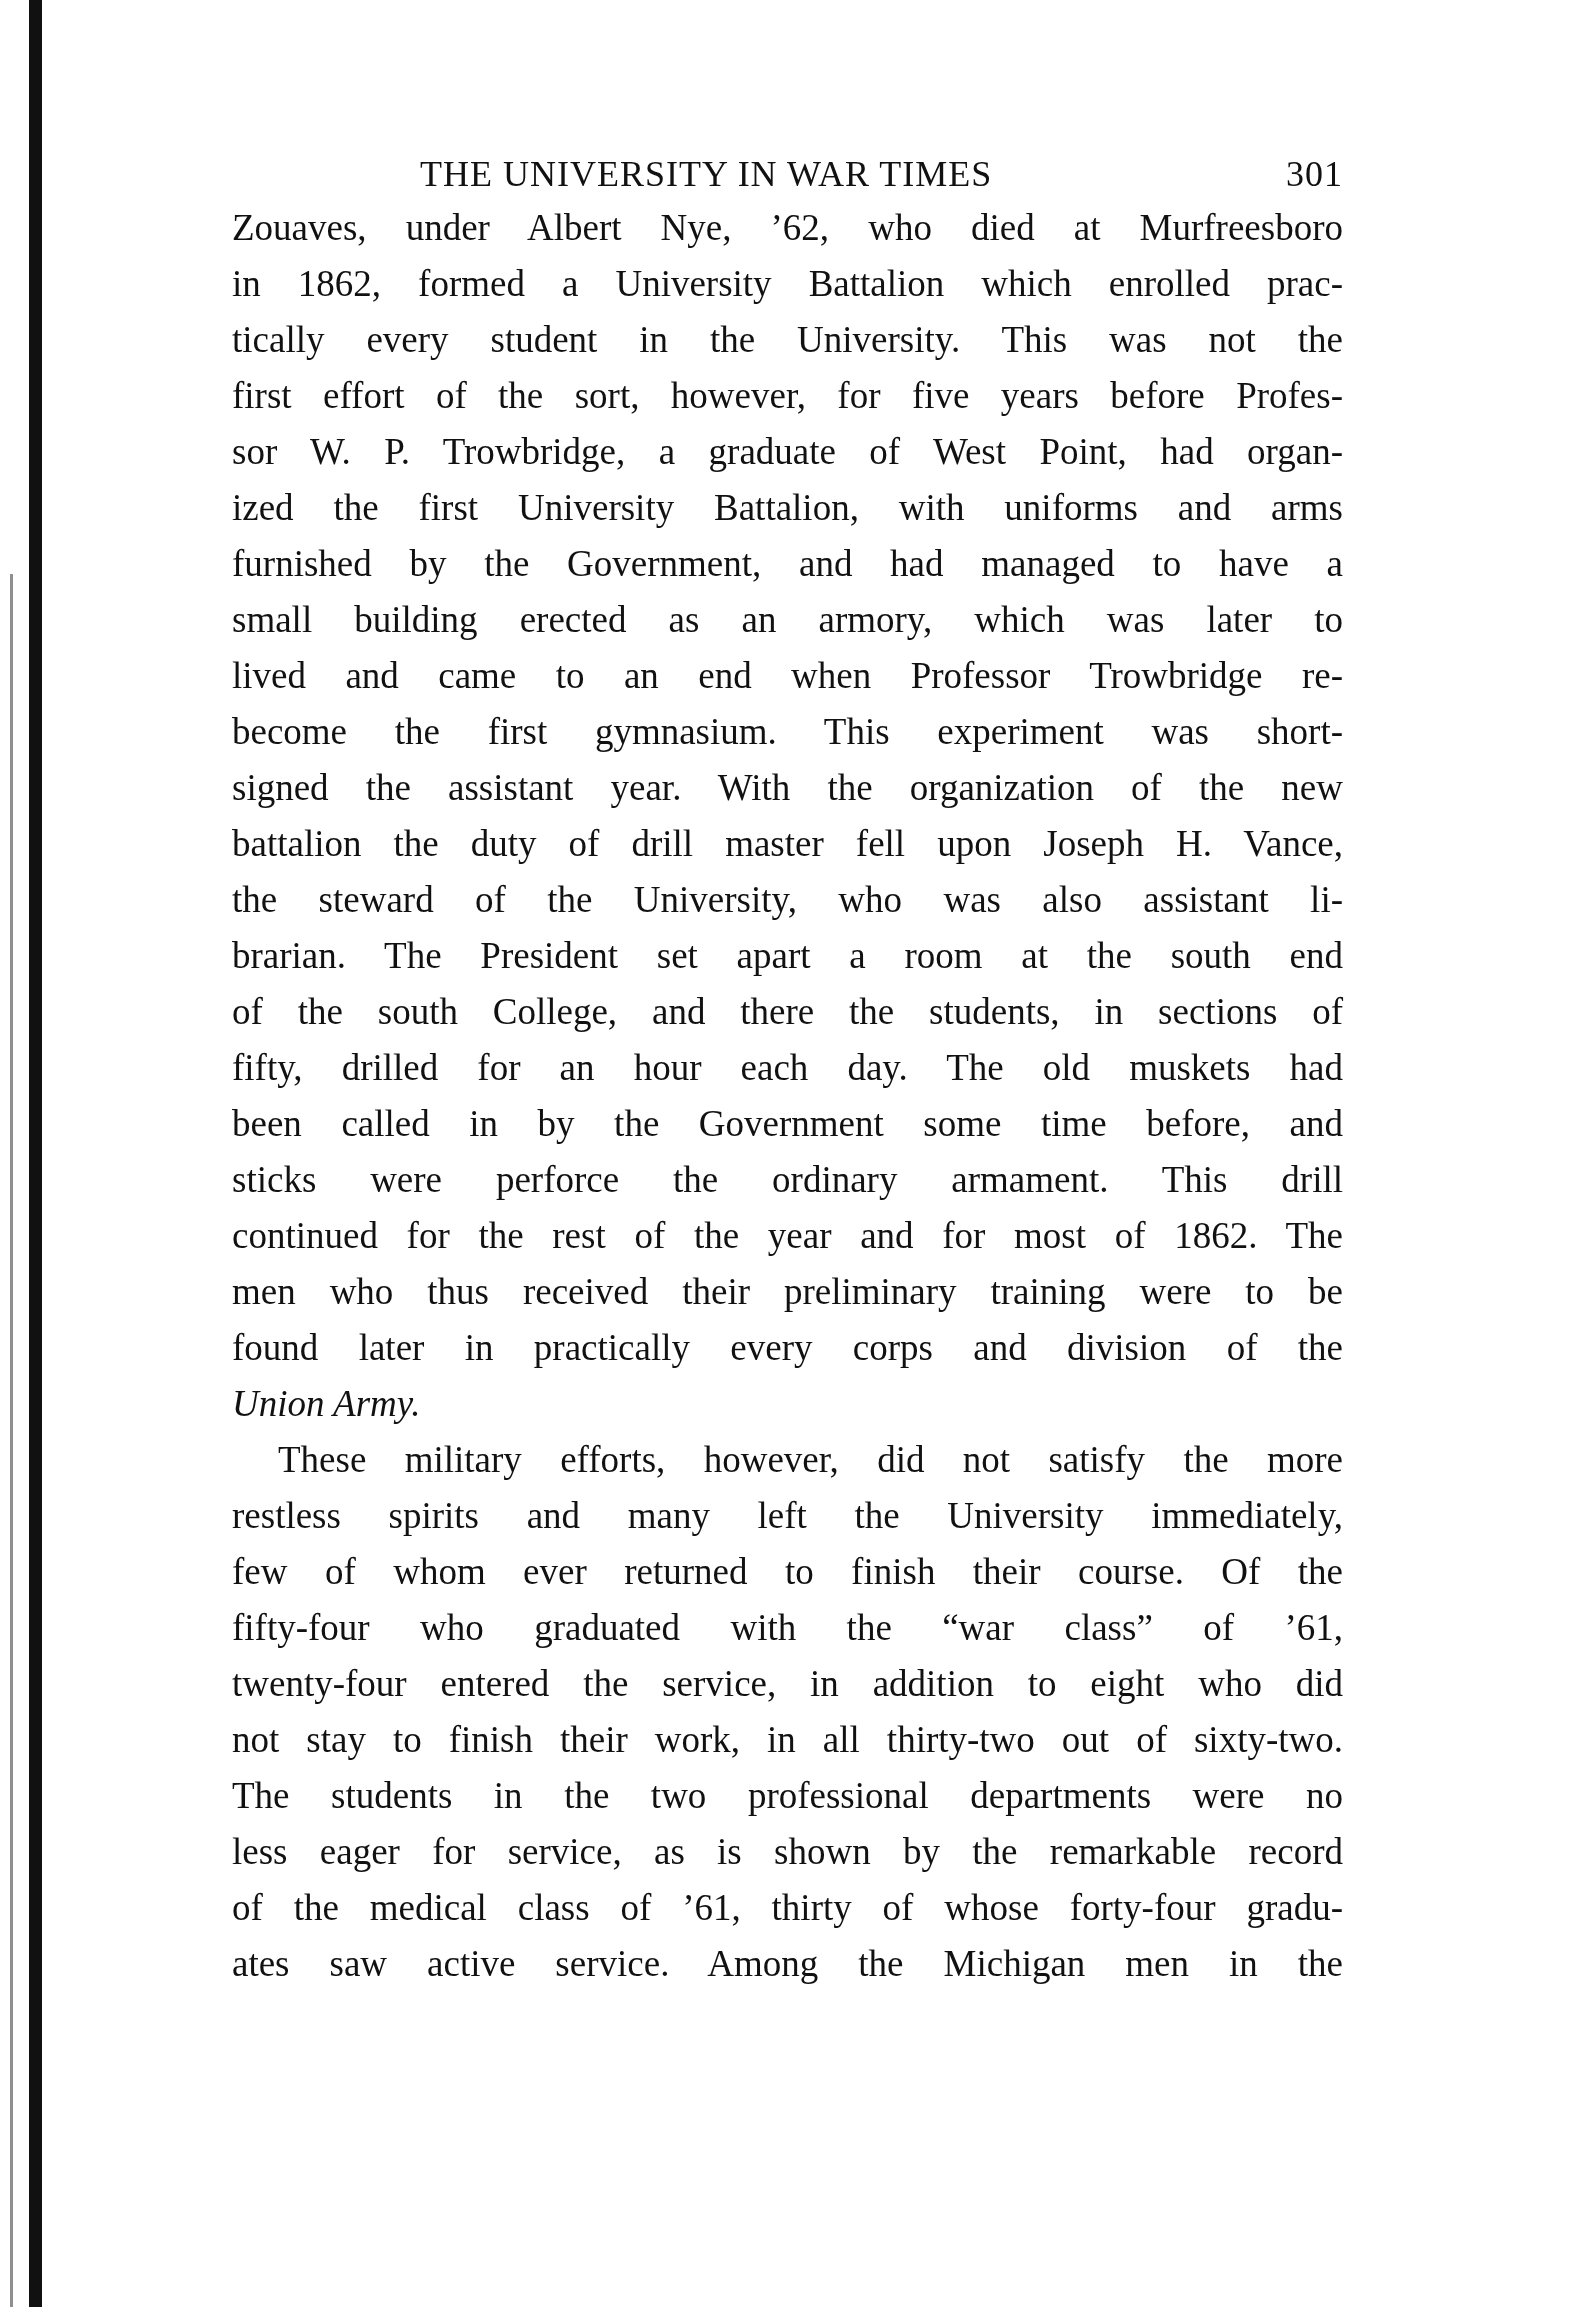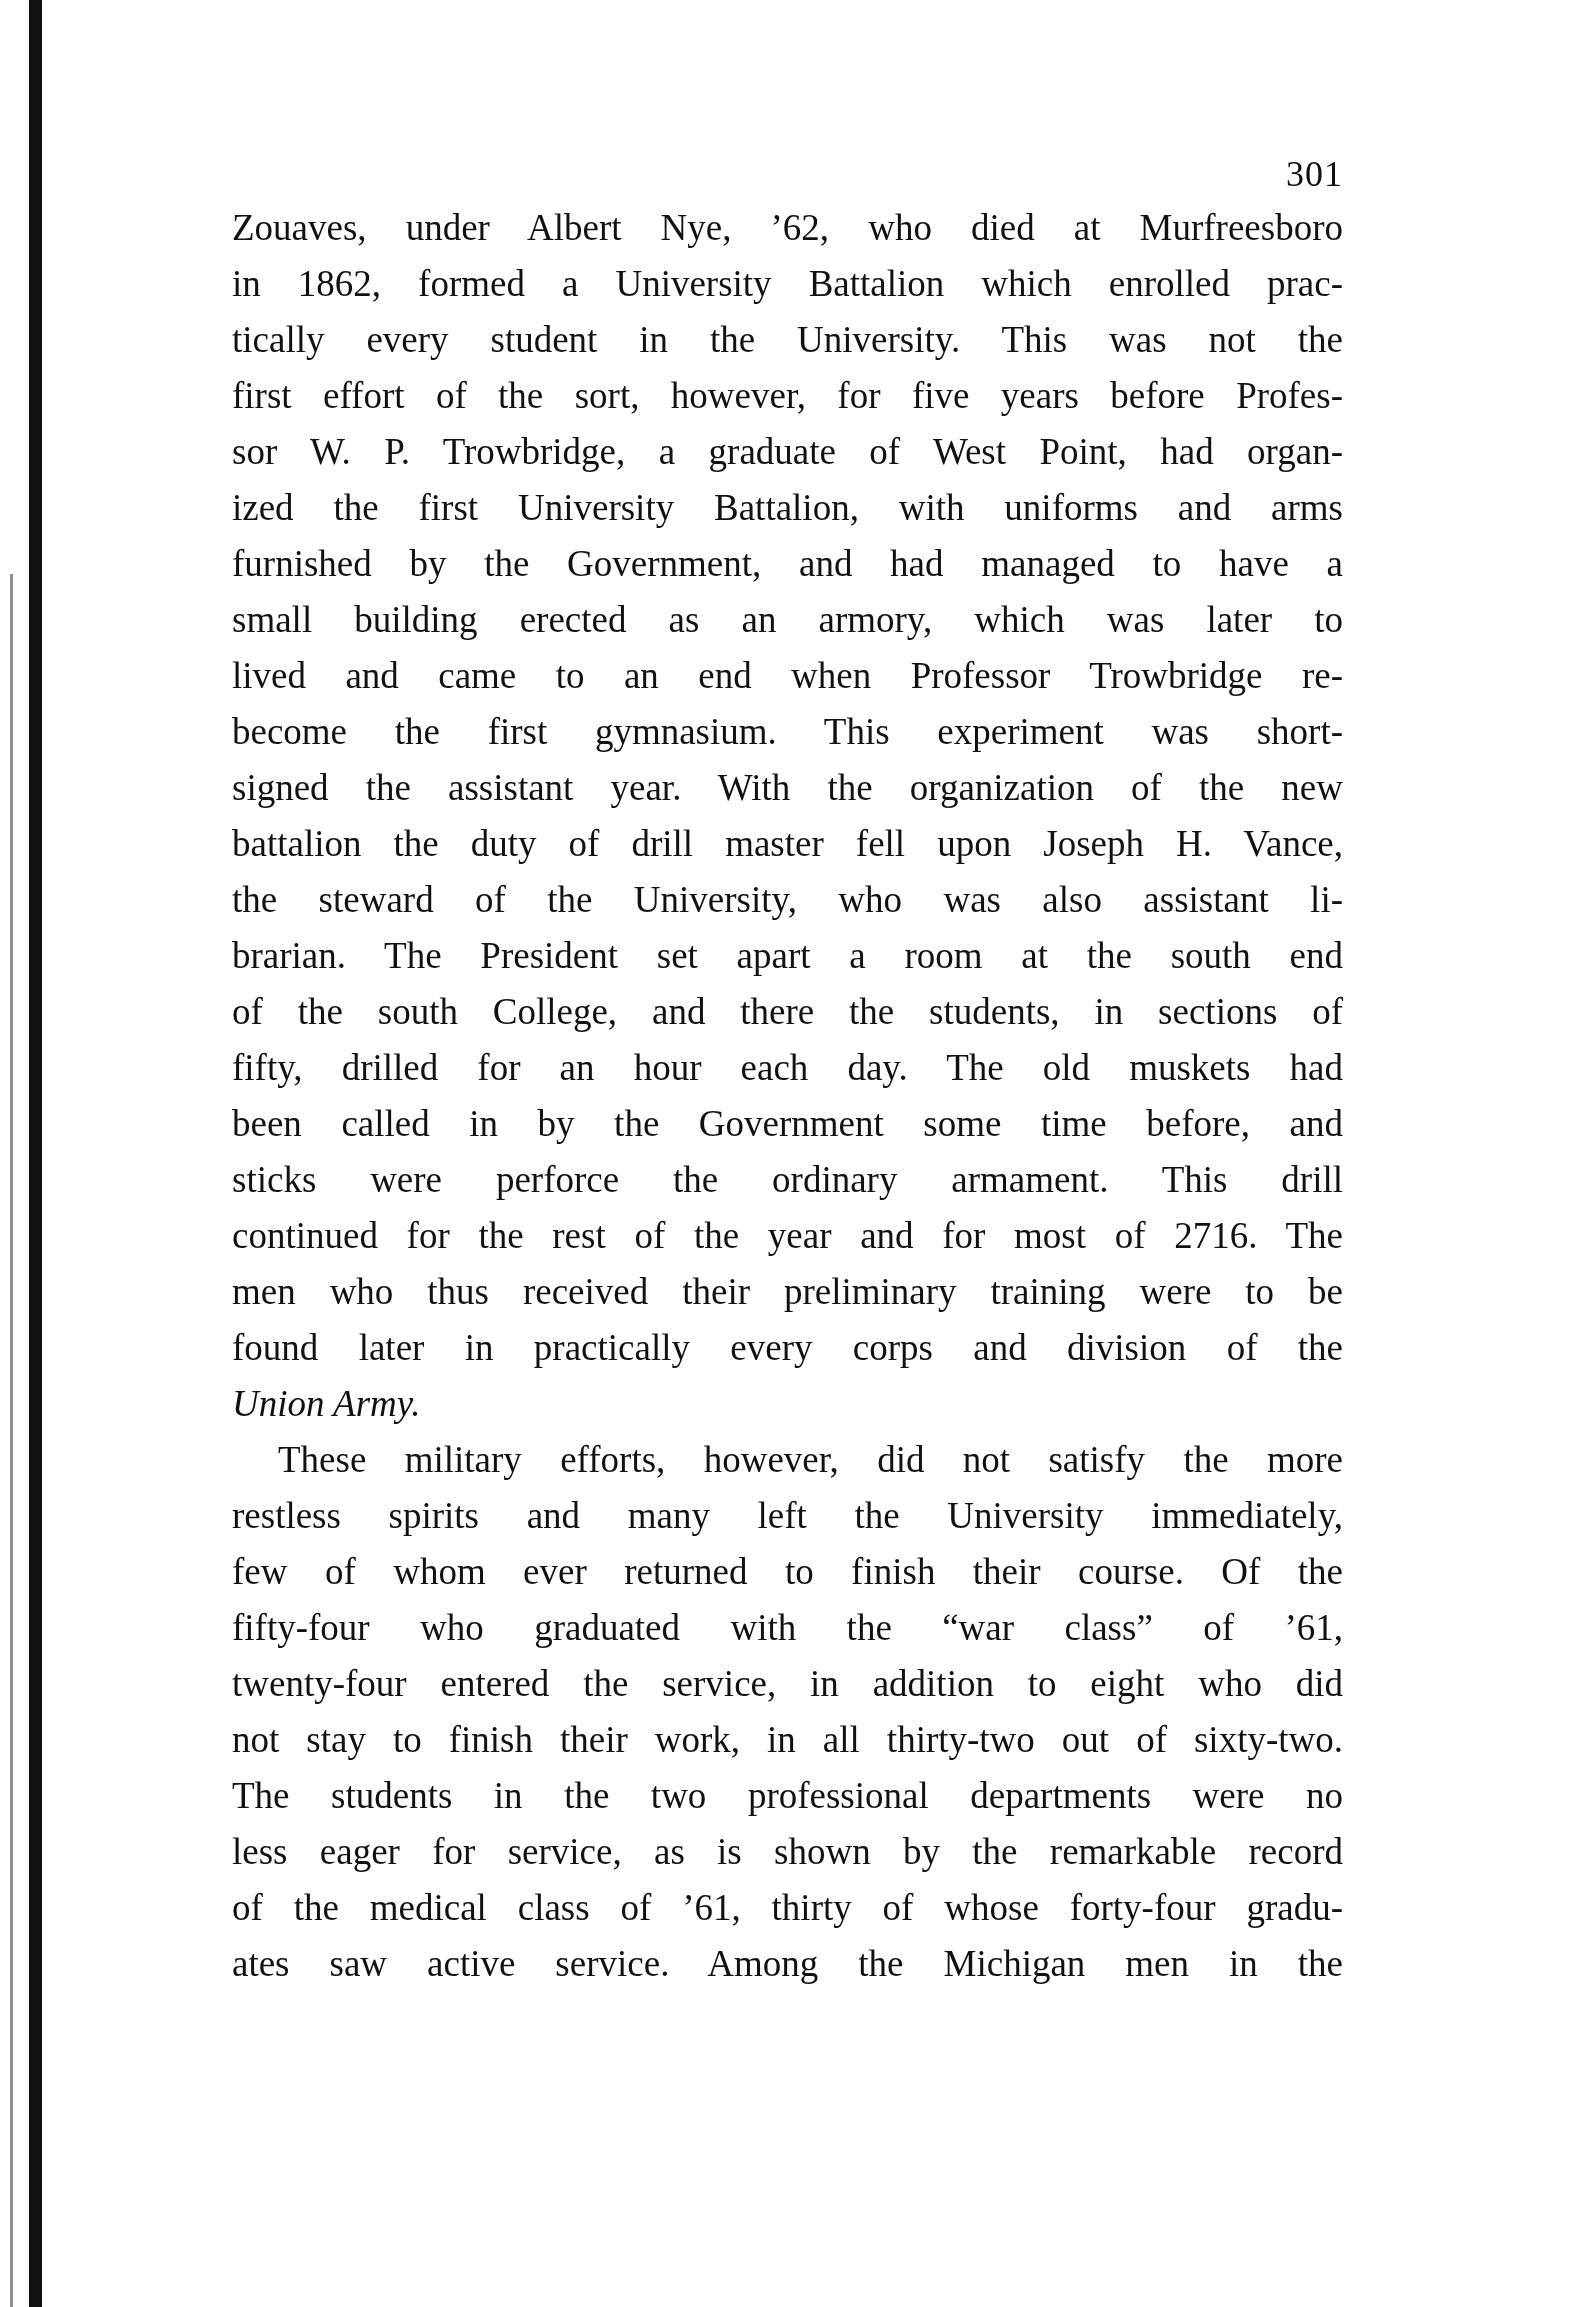--- a/index.html
+++ b/index.html
@@ -38,20 +38,21 @@
   .body .line.indent { padding-left: 46px; }
 </style>
 </head>
 <body>
 
 <div class="binding"></div>
 <div class="binding2"></div>
 
 <div class="page">
   <div class="running-head">
+    <span class="title">THE UNIVERSITY IN WAR TIMES</span>
     <span class="folio">301</span>
   </div>
 
   <div class="body">
     <p>
       <span class="line">Zouaves, under Albert Nye, ’62, who died at Murfreesboro</span>
       <span class="line">in 1862, formed a University Battalion which enrolled prac-</span>
       <span class="line">tically every student in the University.  This was not the</span>
       <span class="line">first effort of the sort, however, for five years before Profes-</span>
       <span class="line">sor W. P. Trowbridge, a graduate of West Point, had organ-</span>
@@ -61,21 +62,21 @@
       <span class="line">lived and came to an end when Professor Trowbridge re-</span>
       <span class="line">become the first gymnasium.  This experiment was short-</span>
       <span class="line">signed the assistant year.  With the organization of the new</span>
       <span class="line">battalion the duty of drill master fell upon Joseph H. Vance,</span>
       <span class="line">the steward of the University, who was also assistant li-</span>
       <span class="line">brarian.  The President set apart a room at the south end</span>
       <span class="line">of the south College, and there the students, in sections of</span>
       <span class="line">fifty, drilled for an hour each day.  The old muskets had</span>
       <span class="line">been called in by the Government some time before, and</span>
       <span class="line">sticks were perforce the ordinary armament.  This drill</span>
-      <span class="line">continued for the rest of the year and for most of 2716.  The</span>
+      <span class="line">continued for the rest of the year and for most of 1862.  The</span>
       <span class="line">men who thus received their preliminary training were to be</span>
       <span class="line">found later in practically every corps and division of the</span>
       <span class="line last">Union Army.</span>
     </p>
     <p>
       <span class="line indent">These military efforts, however, did not satisfy the more</span>
       <span class="line">restless spirits and many left the University immediately,</span>
       <span class="line">few of whom ever returned to finish their course.  Of the</span>
       <span class="line">fifty-four who graduated with the “war class” of ’61,</span>
       <span class="line">twenty-four entered the service, in addition to eight who did</span>

